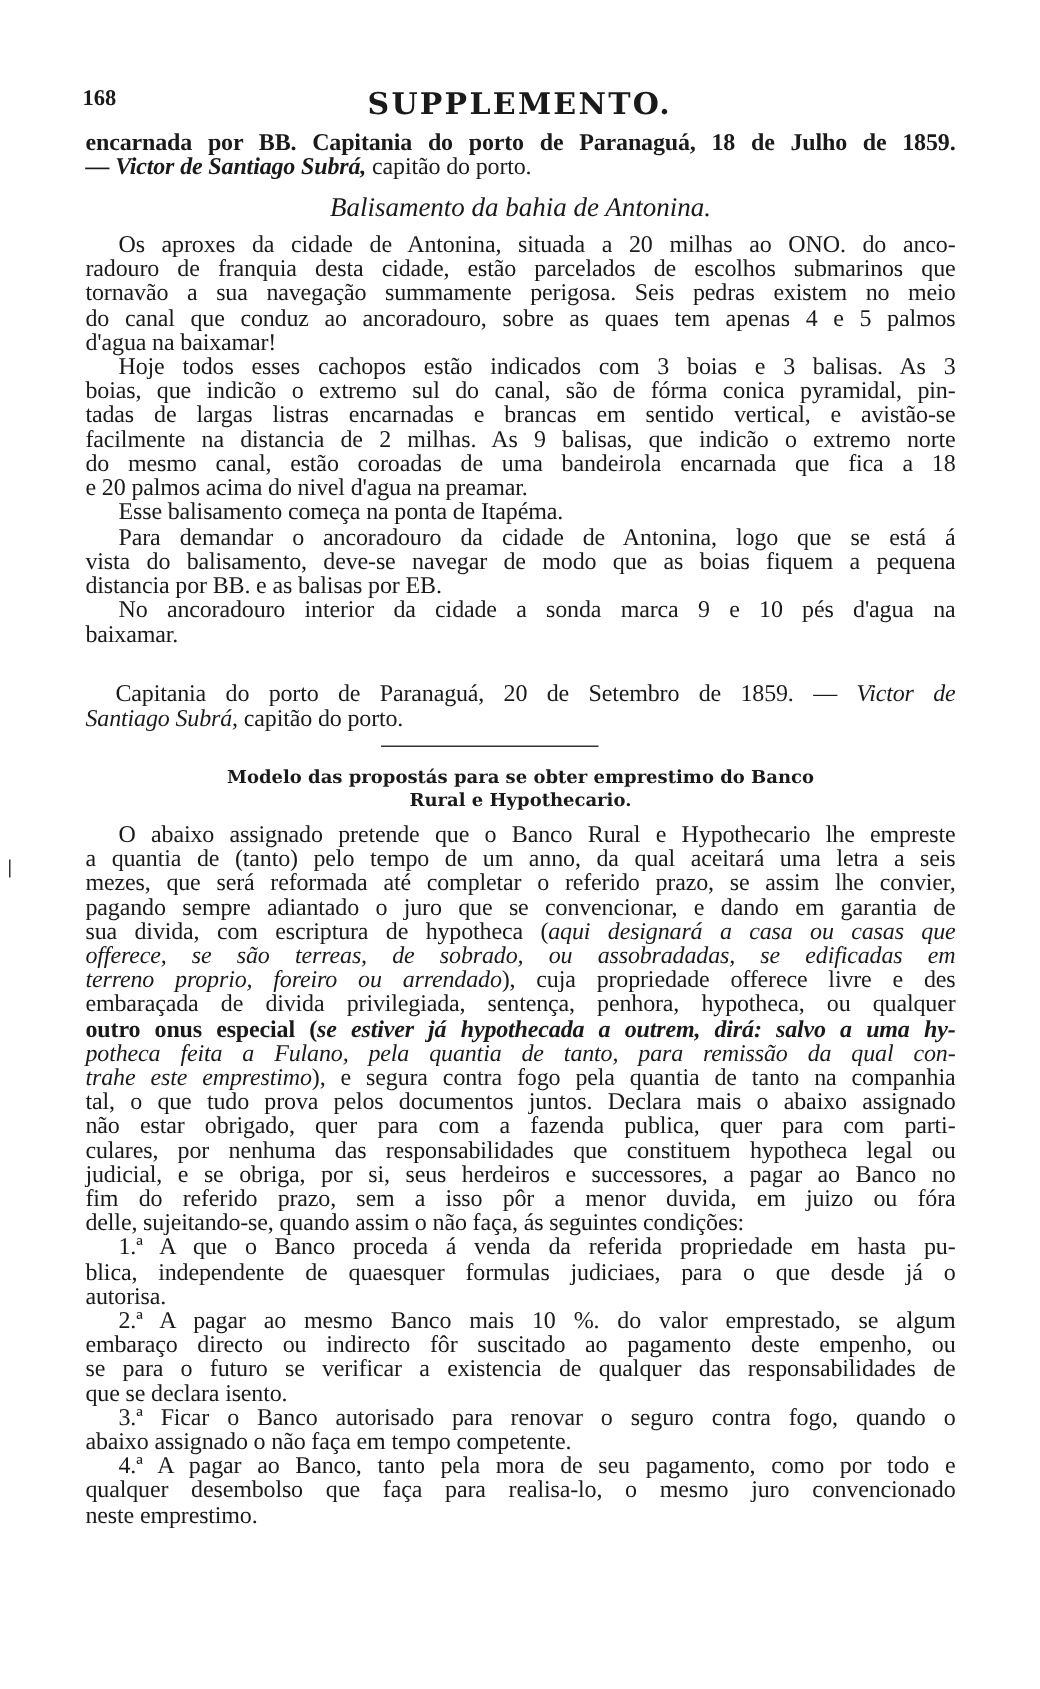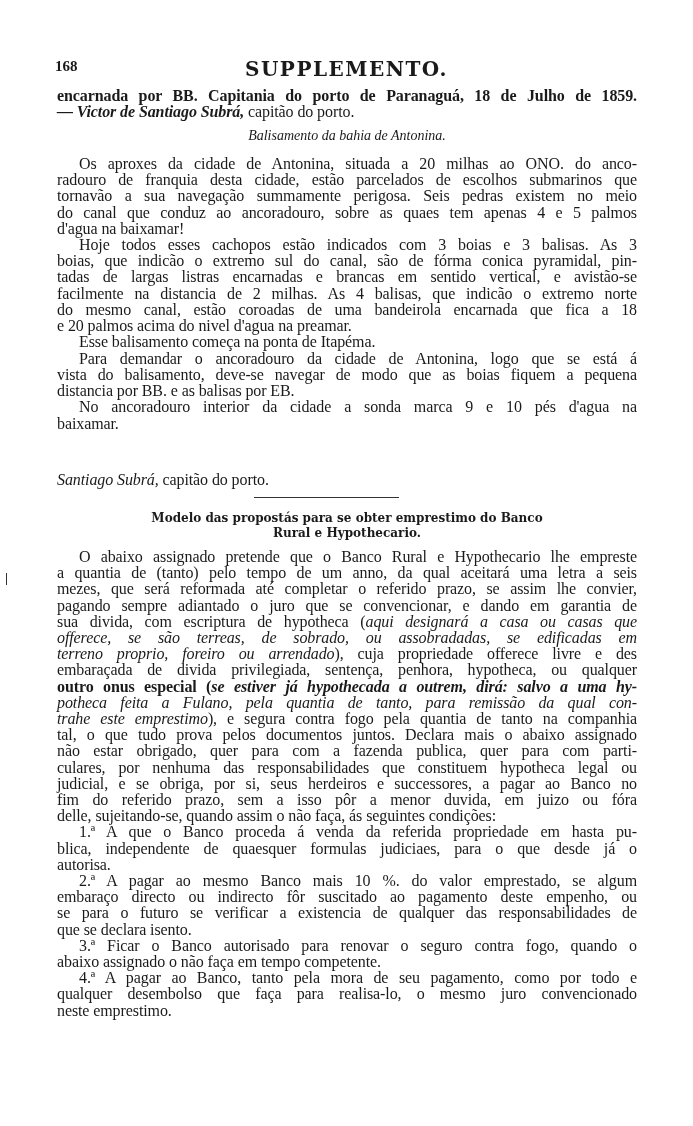--- a/index.html
+++ b/index.html
@@ -9,21 +9,21 @@
   .ln { position: absolute; left: 57px; width: 580px; font-size: 16px; line-height: 17px; white-space: nowrap;
         text-align: justify; text-align-last: justify; letter-spacing: -0.1px; }
   .ln.last { text-align-last: left; }
   .ln.indent { left: 79px; width: 558px; }
   .bold { font-weight: bold; }
   .it { font-style: italic; }
   .pagenum { position: absolute; left: 55px; top: 58px; font-size: 15px; font-weight: bold; }
   .runhead { position: absolute; left: 0; width: 693px; top: 57px; text-align: center; font-size: 20px;
              font-weight: bold; letter-spacing: 1.5px; font-family: "DejaVu Serif", serif; }
   .center { position: absolute; left: 57px; width: 580px; text-align: center; }
-  .subtitle { top: 128px; font-size: 14px; font-style: italic; }
+  .subtitle { top: 128px; font-size: 18px; font-style: italic; }
   .sectitle { font-family: "DejaVu Serif", serif; font-weight: bold; font-size: 12px; line-height: 16px; }
   .rule { position: absolute; left: 254px; top: 497px; width: 145px; height: 0; border-top: 1.2px solid #333; }
   .margin-mark { position: absolute; left: 6px; top: 573px; width: 1px; height: 12px; background: #333; }
 </style>
 </head>
 <body>
 
 <div class="page">
   <div class="pagenum">168</div>
   <div class="runhead">SUPPLEMENTO.</div>
@@ -35,31 +35,32 @@
 
   <div id="sec1">
       <div class="ln indent" style="top: 155px;">Os aproxes da cidade de Antonina, situada a 20 milhas ao ONO. do anco-</div>
       <div class="ln" style="top: 171px;">radouro de franquia desta cidade, estão parcelados de escolhos submarinos que</div>
       <div class="ln" style="top: 187px;">tornavão a sua navegação summamente perigosa. Seis pedras existem no meio</div>
       <div class="ln" style="top: 204px;">do canal que conduz ao ancoradouro, sobre as quaes tem apenas 4 e 5 palmos</div>
       <div class="ln last" style="top: 220px;">d'agua na baixamar!</div>
       <div class="ln indent" style="top: 236px;">Hoje todos esses cachopos estão indicados com 3 boias e 3 balisas. As 3</div>
       <div class="ln" style="top: 252px;">boias, que indicão o extremo sul do canal, são de fórma conica pyramidal, pin-</div>
       <div class="ln" style="top: 268px;">tadas de largas listras encarnadas e brancas em sentido vertical, e avistão-se</div>
-      <div class="ln" style="top: 285px;">facilmente na distancia de 2 milhas. As 4 balisas, que indicão o extremo norte</div>
+      <div class="ln" style="top: 285px;">facilmente na distancia de 2 milhas. As 9 balisas, que indicão o extremo norte</div>
       <div class="ln" style="top: 301px;">do mesmo canal, estão coroadas de uma bandeirola encarnada que fica a 18</div>
       <div class="ln last" style="top: 317px;">e 20 palmos acima do nivel d'agua na preamar.</div>
       <div class="ln indent last" style="top: 333px;">Esse balisamento começa na ponta de Itapéma.</div>
       <div class="ln indent" style="top: 350px;">Para demandar o ancoradouro da cidade de Antonina, logo que se está á</div>
       <div class="ln" style="top: 366px;">vista do balisamento, deve-se navegar de modo que as boias fiquem a pequena</div>
       <div class="ln last" style="top: 382px;">distancia por BB. e as balisas por EB.</div>
       <div class="ln indent" style="top: 398px;">No ancoradouro interior da cidade a sonda marca 9 e 10 pés d'agua na</div>
       <div class="ln last" style="top: 415px;">baixamar.</div>
     </div>
 
+  <div class="ln" style="top:454px;"><span class="indent-wrap" style="display:inline-block;width:20px;"></span><span>Capitania do porto de Paranaguá, 20 de Setembro de 1859. —</span> <span class="it">Victor de</span></div>
   <div class="ln last" style="top:471px;"><span class="it">Santiago Subrá,</span><span> capitão do porto.</span></div>
 
   <div class="rule"></div>
 
   <div class="center sectitle" style="top:510px;">Modelo das propostás para se obter emprestimo do Banco</div>
   <div class="center sectitle" style="top:525px;">Rural e Hypothecario.</div>
 
   <div class="margin-mark"></div>
 
   <div id="sec2">

